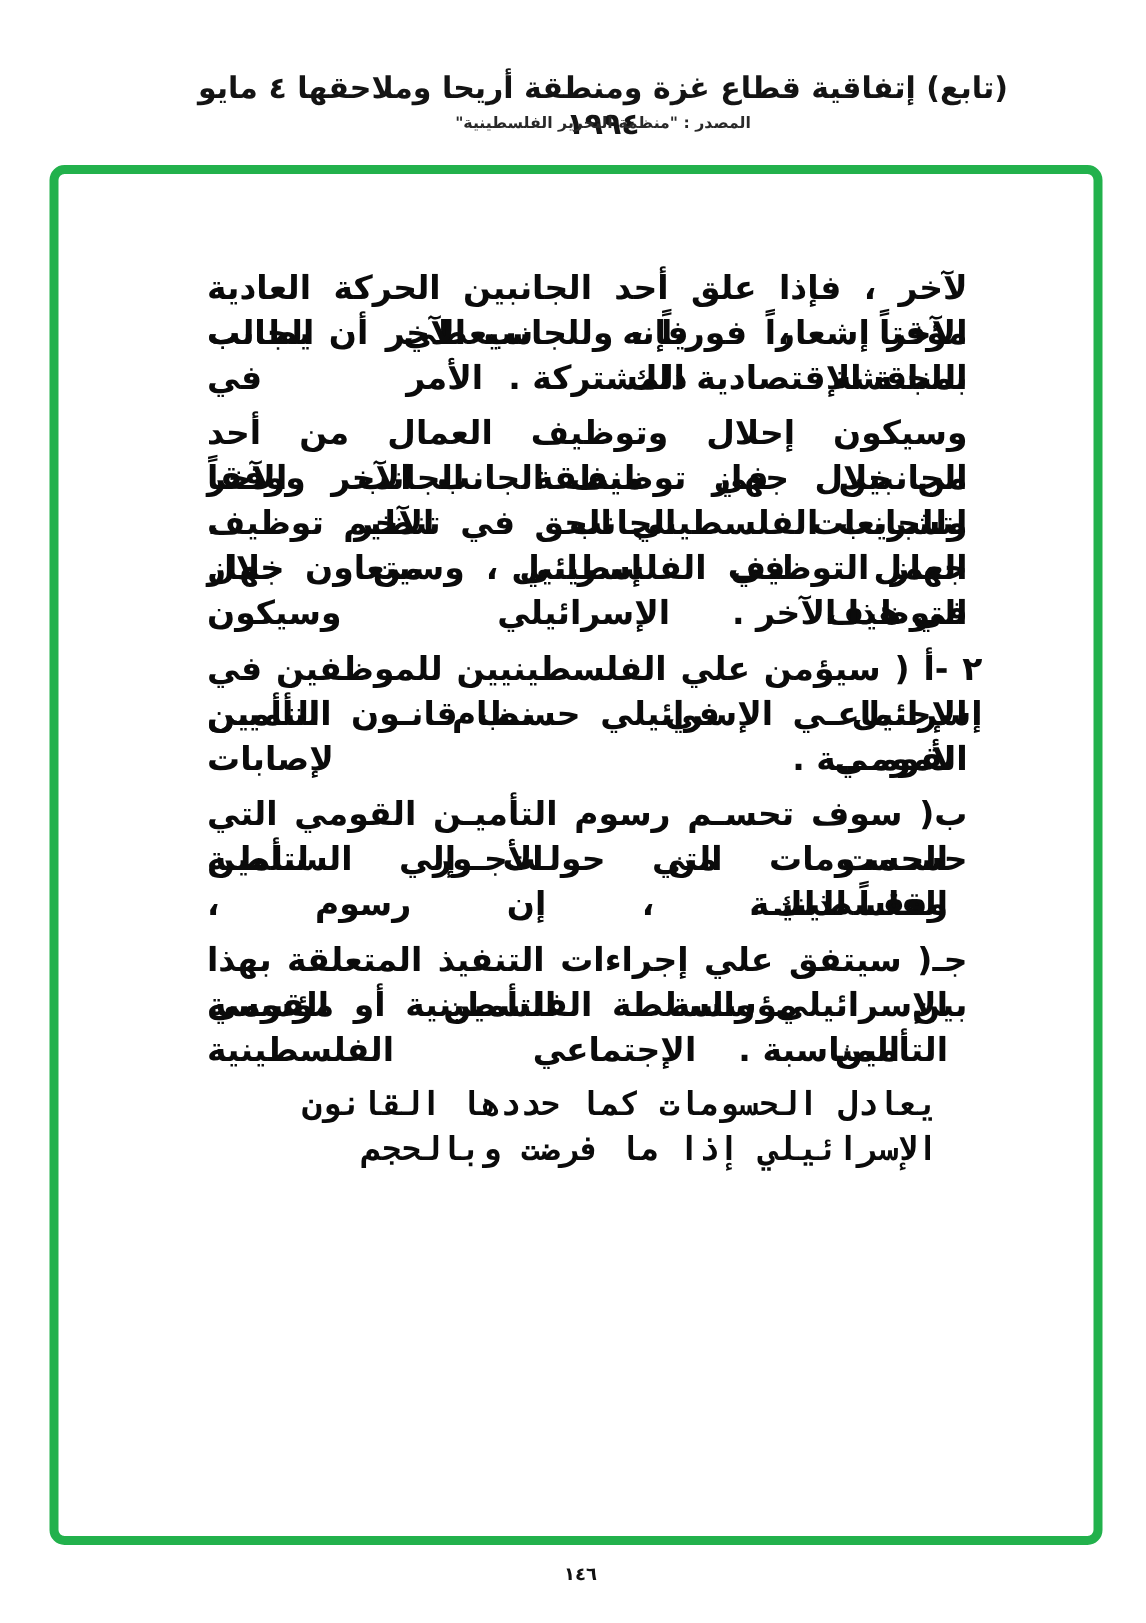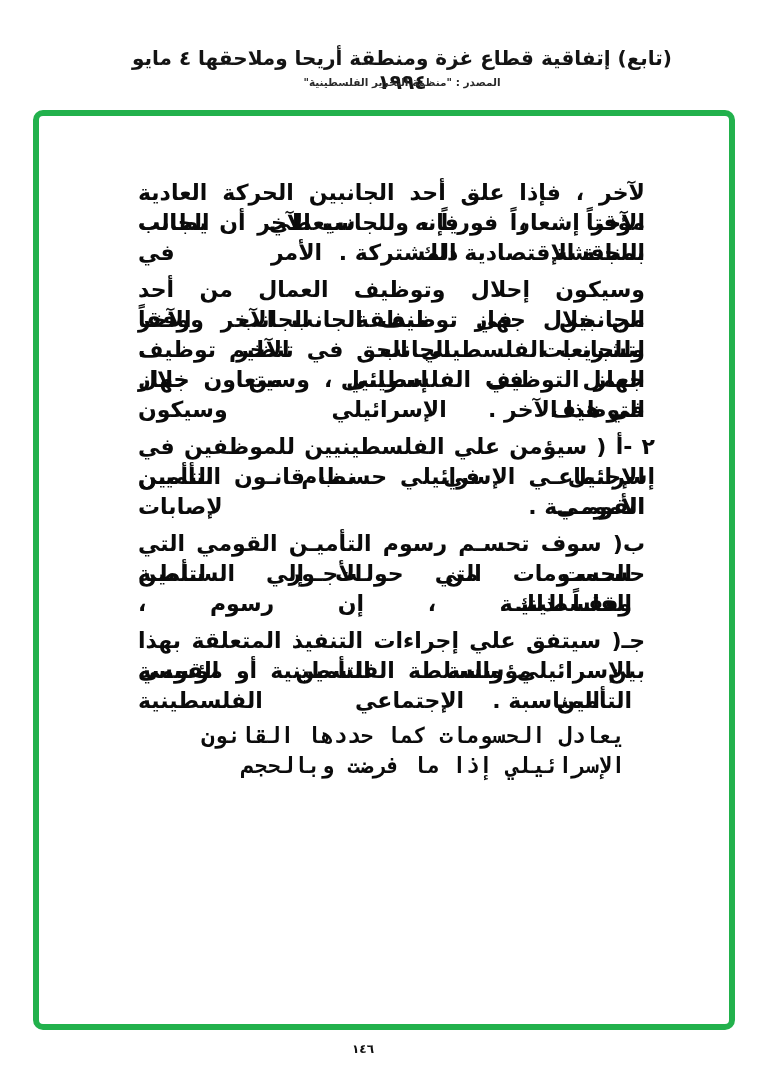--- a/index.html
+++ b/index.html
@@ -41,21 +41,21 @@
     overflow:visible;
   }
   .j { text-align:justify; text-align-last:justify; }
   .hang  { margin-right:-10px; }
   .ind13 { padding-right:13px; }
   .ind20 { padding-right:20px;font-family:Liberation Mono, monospace; }
   .ind45 { padding-right:45px; }
   .pagenum {
     position:absolute; top:1042px; left:0; width:726px;
     direction:rtl; text-align:center;
-    font-size:12px; font-weight:bold; color:#111;
+    font-size:12px; font-weight:bold; color:#111;padding-left:24px;
   }
 </style>
 </head>
 <body>
 
 <div class="page">
 
   <div class="header-title">(تابع) إتفاقية قطاع غزة ومنطقة أريحا وملاحقها ٤ مايو ١٩٩٤</div>
 
   <div class="header-source">المصدر :  "منظمة التحرير الفلسطينية"</div>

